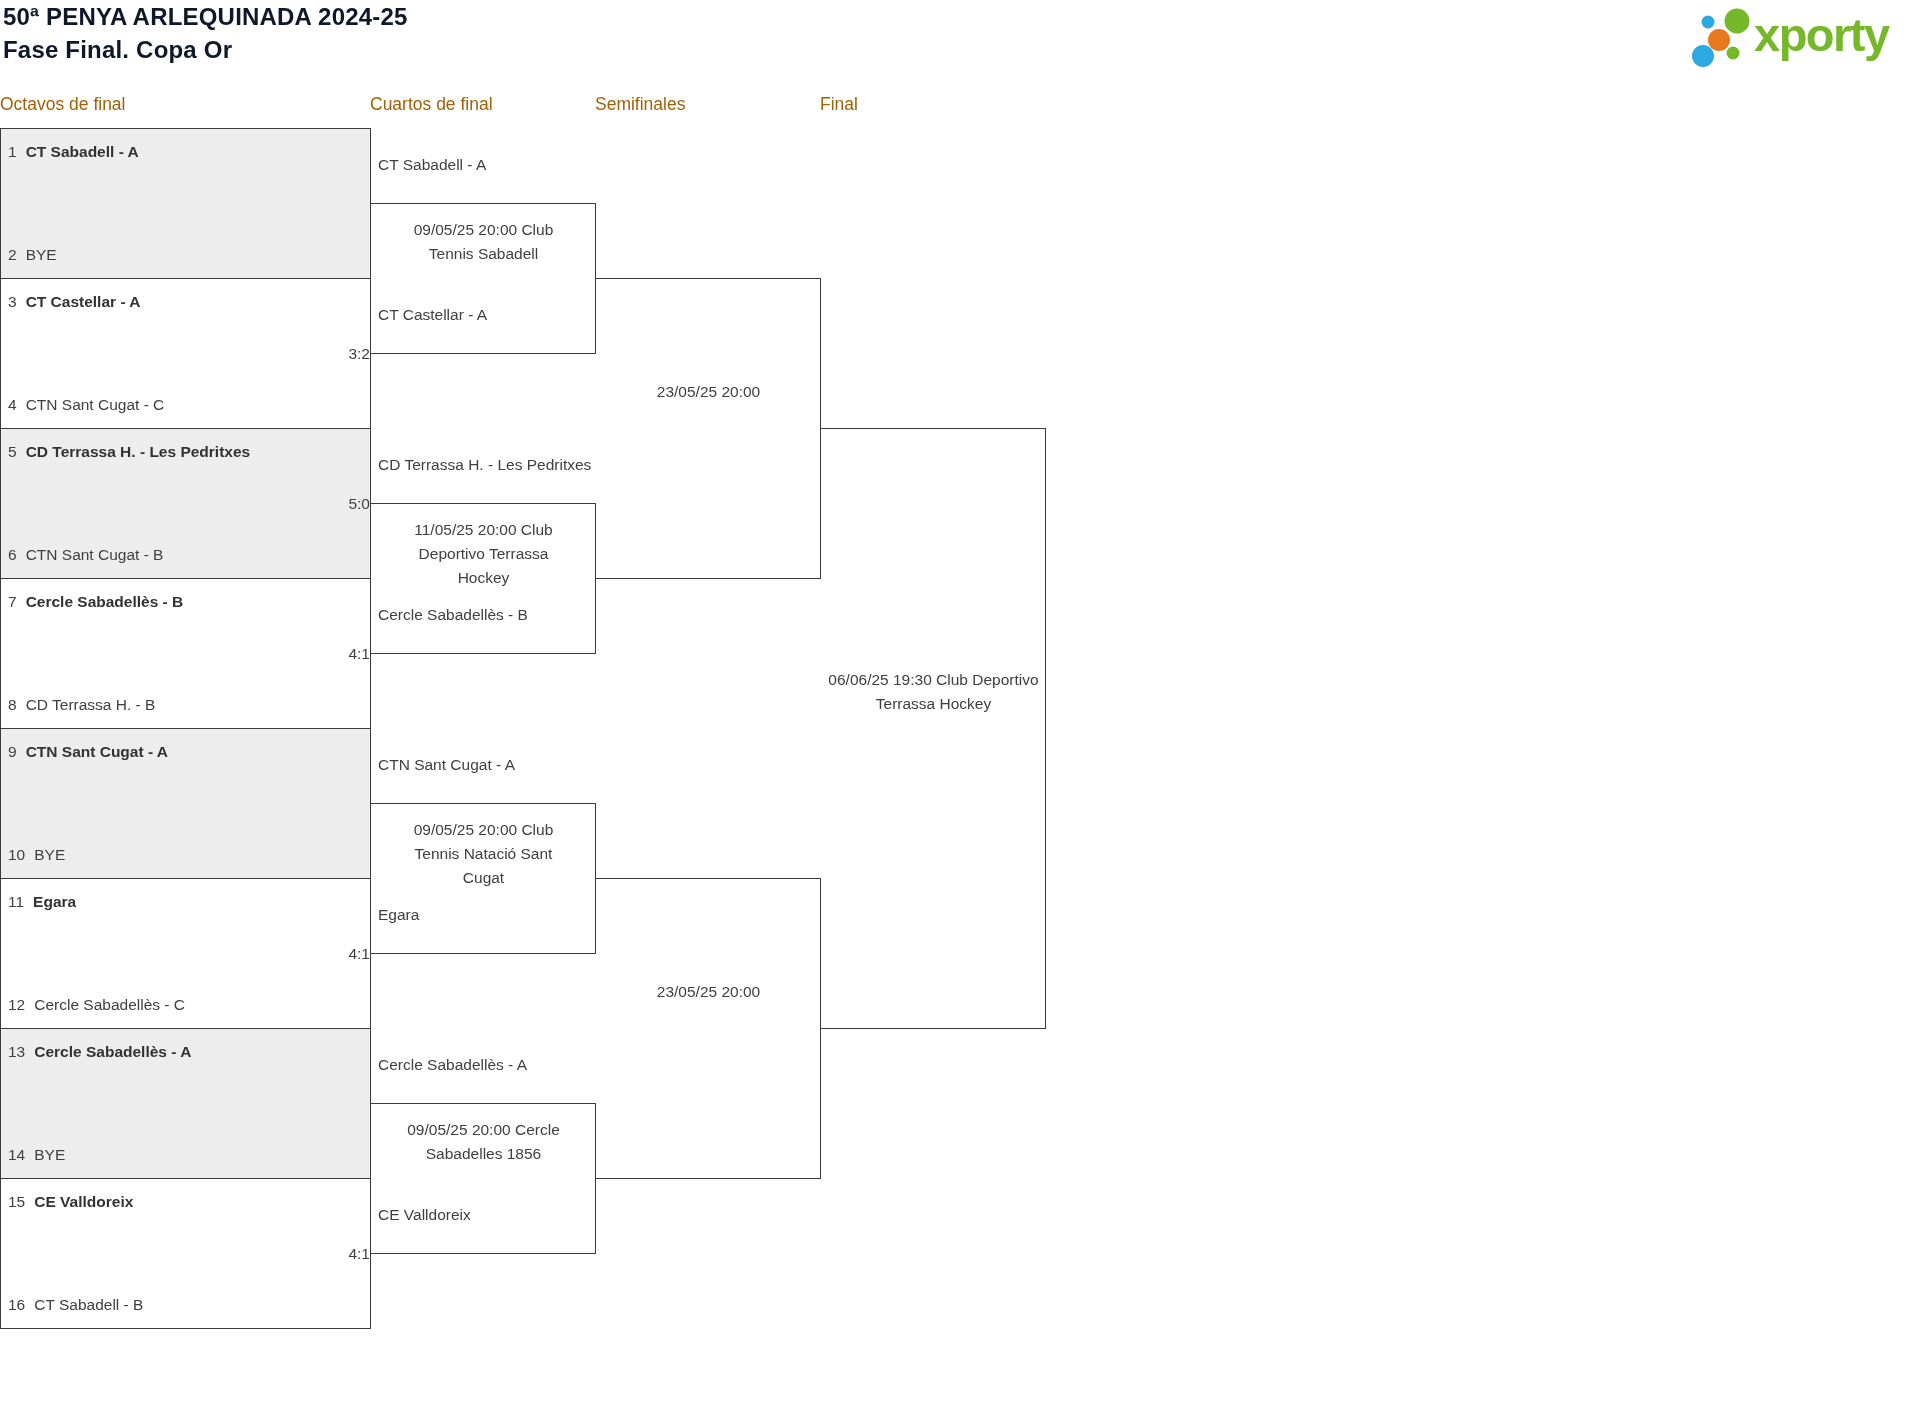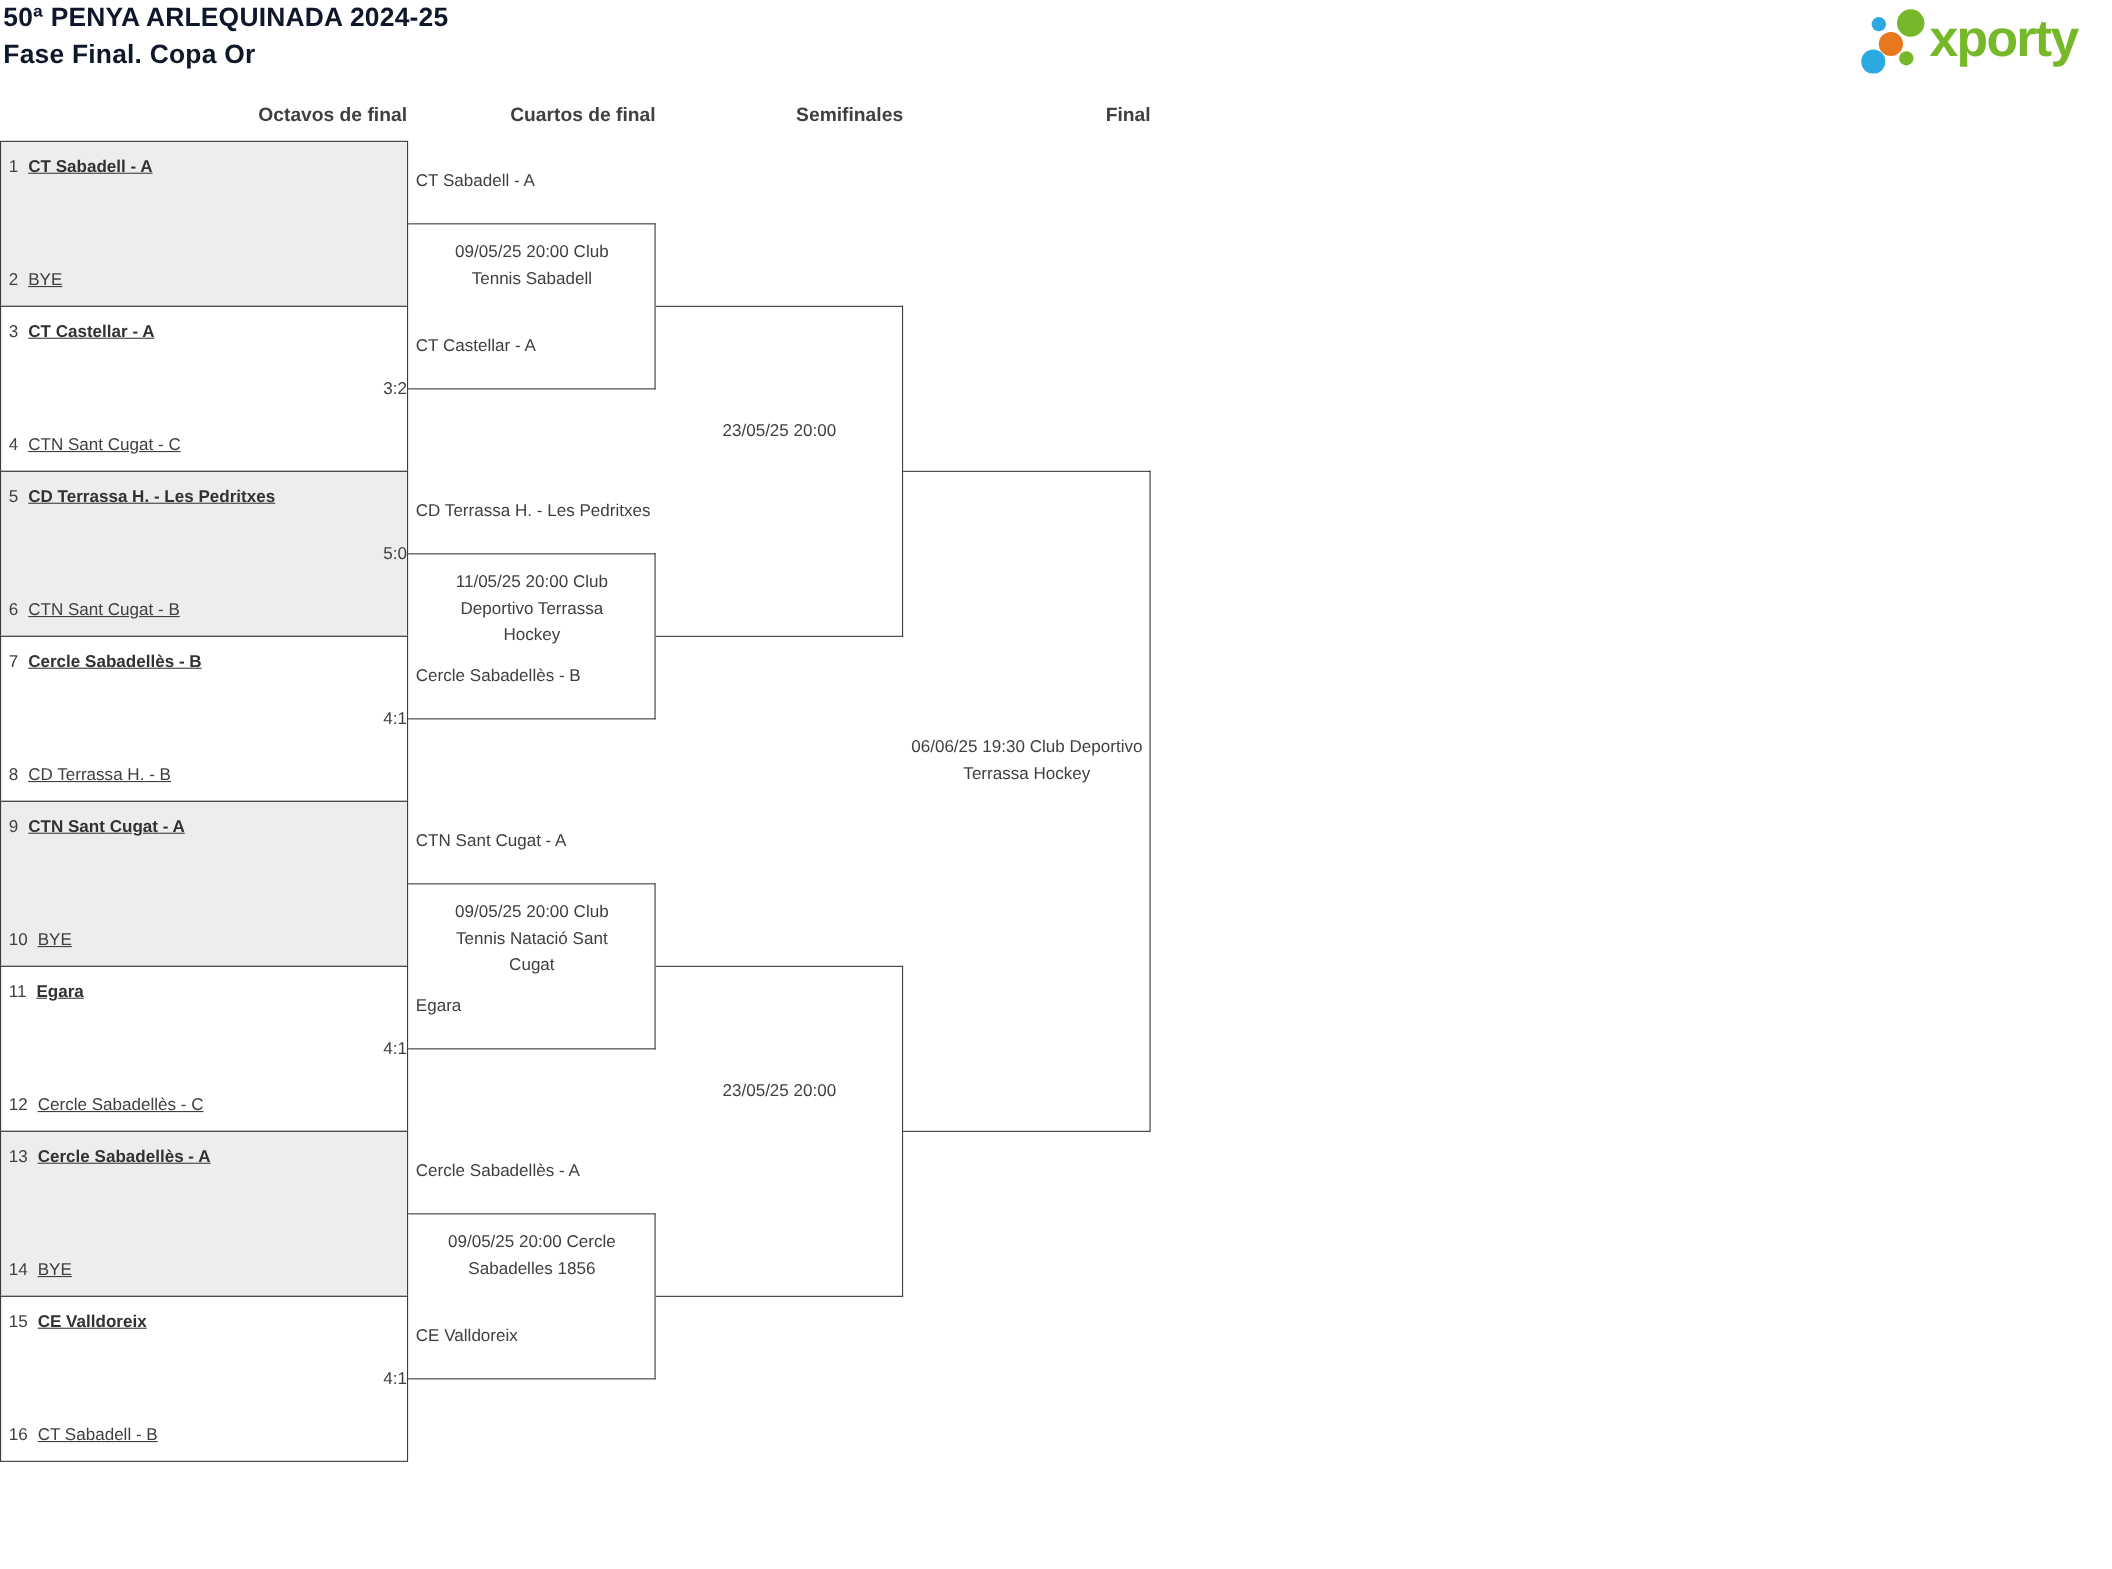--- a/index.html
+++ b/index.html
@@ -2,36 +2,36 @@
 <html><head>
 <meta charset="utf-8">
 <style>
   html,body{margin:0;padding:0;background:#fff;}
   .page{position:relative;width:1920px;height:1426px;background:#ffffff;
         font-family:"Liberation Sans",sans-serif;color:#414141;overflow:hidden;}
 
   
   .title{position:absolute;left:3px;top:0;font-size:24px;line-height:33px;
          font-weight:700;color:#0f172a;letter-spacing:.2px;}
-  .colhead{position:absolute;top:94px;text-align:right;font-size:17.5px;
-           font-weight:700;color:#404040;}
+  .colhead{position:absolute;top:94px;text-align:left;font-size:17.5px;
+           font-weight:400;color:#a16207;}
   .ch0{left:0;width:370px}.ch1{left:370px;width:226px}
   .ch2{left:595px;width:226px}.ch3{left:820px;width:226px}
 
   
   .logo{position:absolute;left:1690px;top:5px;width:228px;height:62px;}
 
   
   .obox{position:absolute;left:0;width:371px;height:151px;box-sizing:border-box;
         border:1px solid #3b3b3b;background:#fff;}
   .shaded{background:#ededed;}
   .o0{top:128px}.o1{top:278px}.o2{top:428px}.o3{top:578px}
   .o4{top:728px}.o5{top:878px}.o6{top:1028px}.o7{top:1178px}
   .row{position:absolute;left:7px;right:4px;font-size:15.5px;line-height:22px;
-       white-space:nowrap;color:#3f3f3f;text-decoration:underline;}
+       white-space:nowrap;color:#3f3f3f;}
   .r1{top:12px}.r2{top:115px}
   .seed{display:inline-block;margin-right:9px;}
   .tname.w{font-weight:700;color:#323232;}
   .score{position:absolute;left:0;width:100%;top:64px;text-align:right;
          font-size:15.5px;line-height:22px;color:#3f3f3f;}
 
   
   .rbox{position:absolute;box-sizing:border-box;background:transparent;
         border:1px solid #3b3b3b;border-left:none;}
   .qb{left:371px;width:225px;height:151px;}

